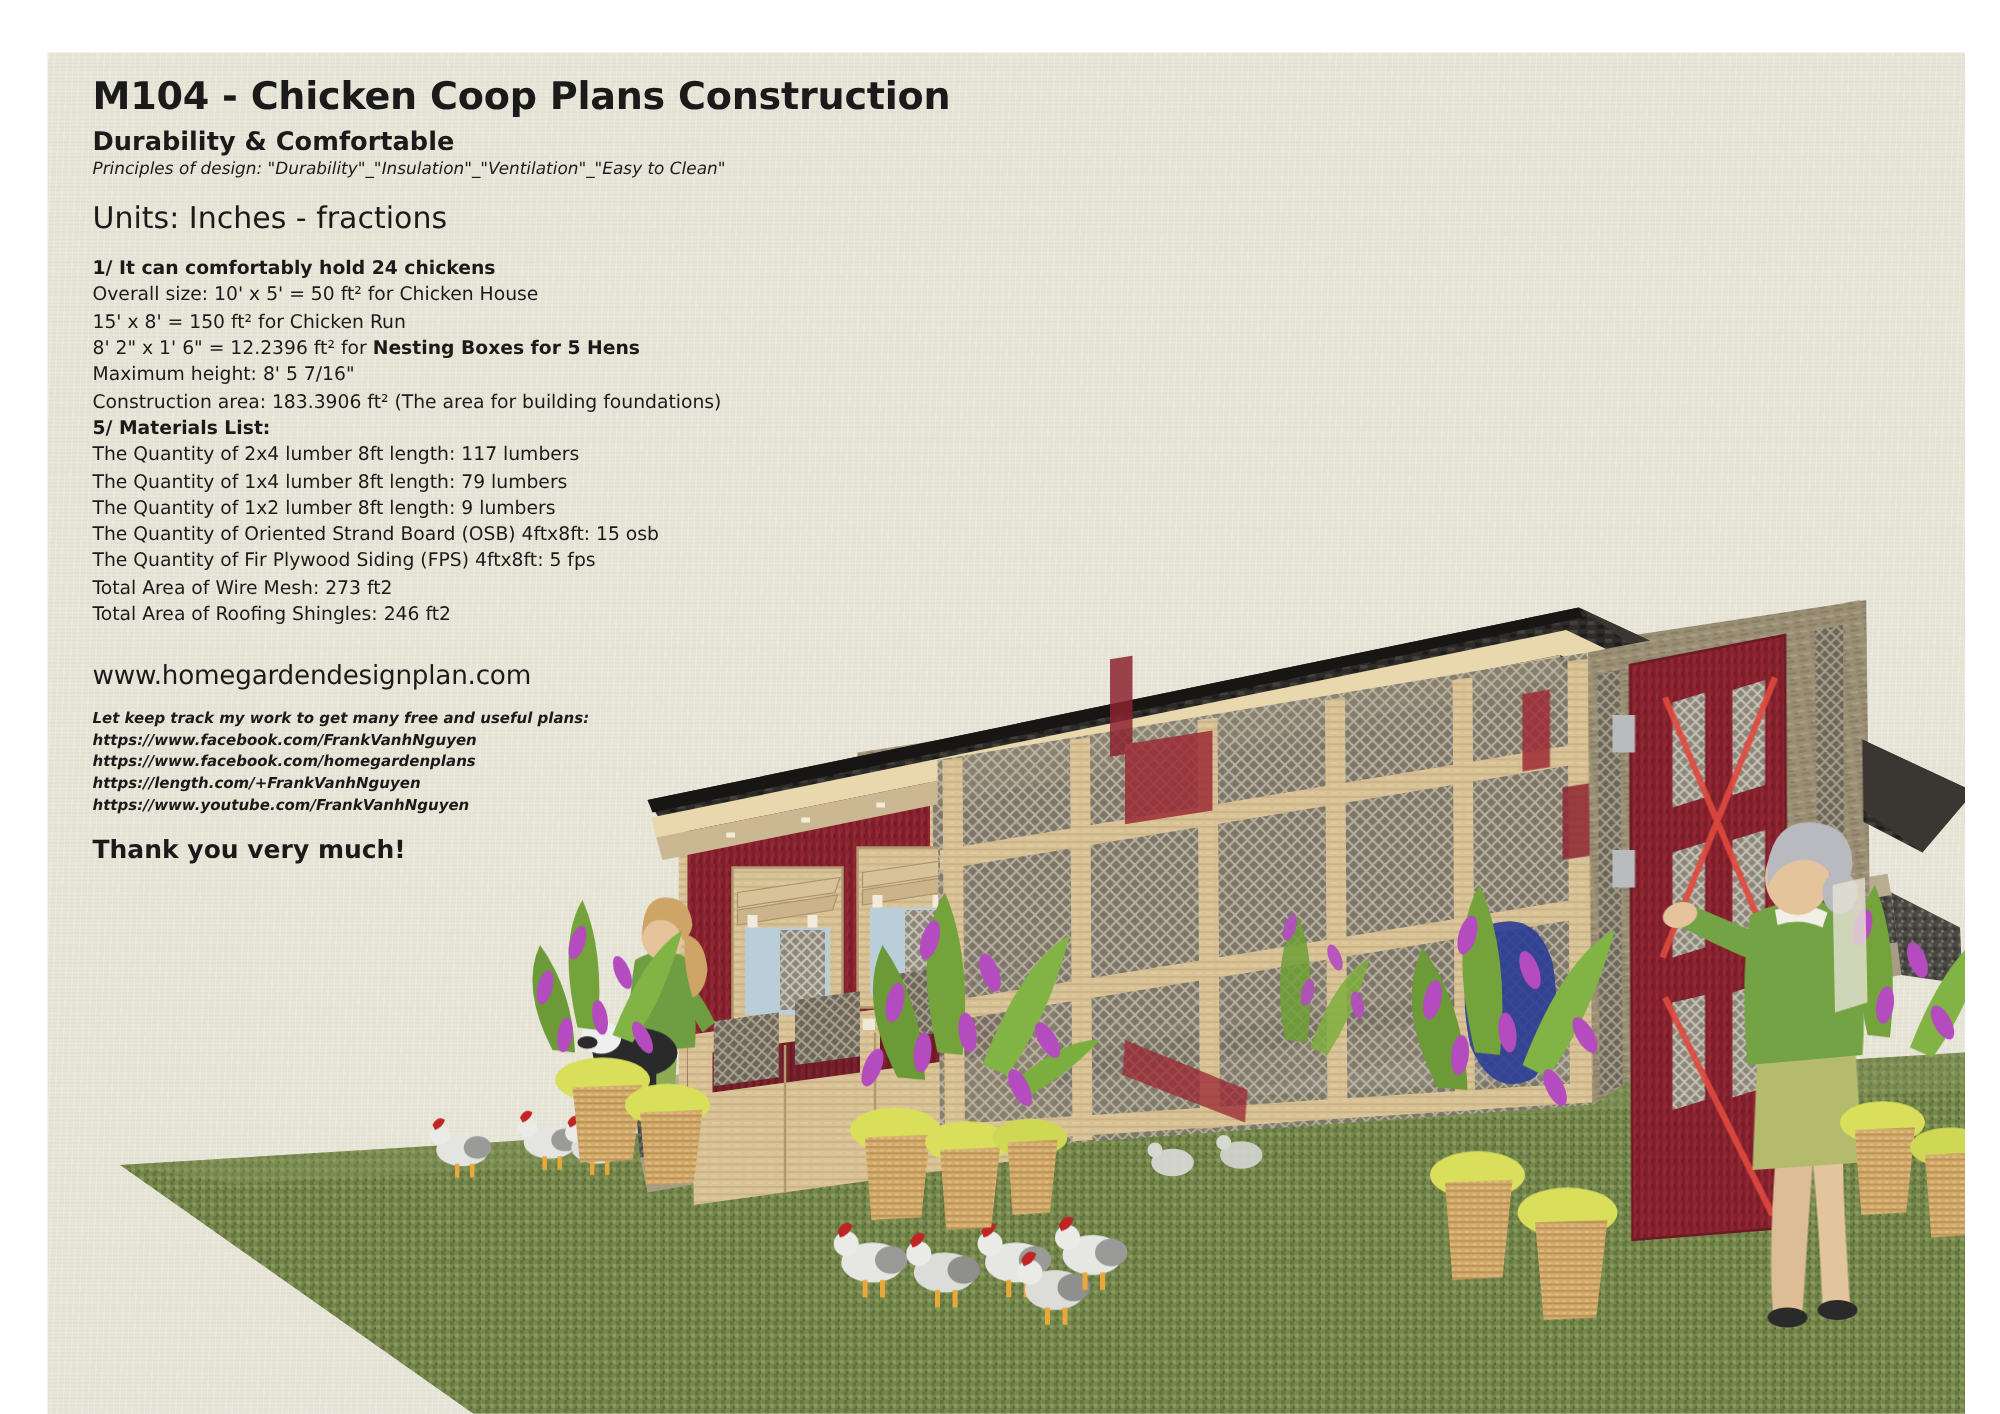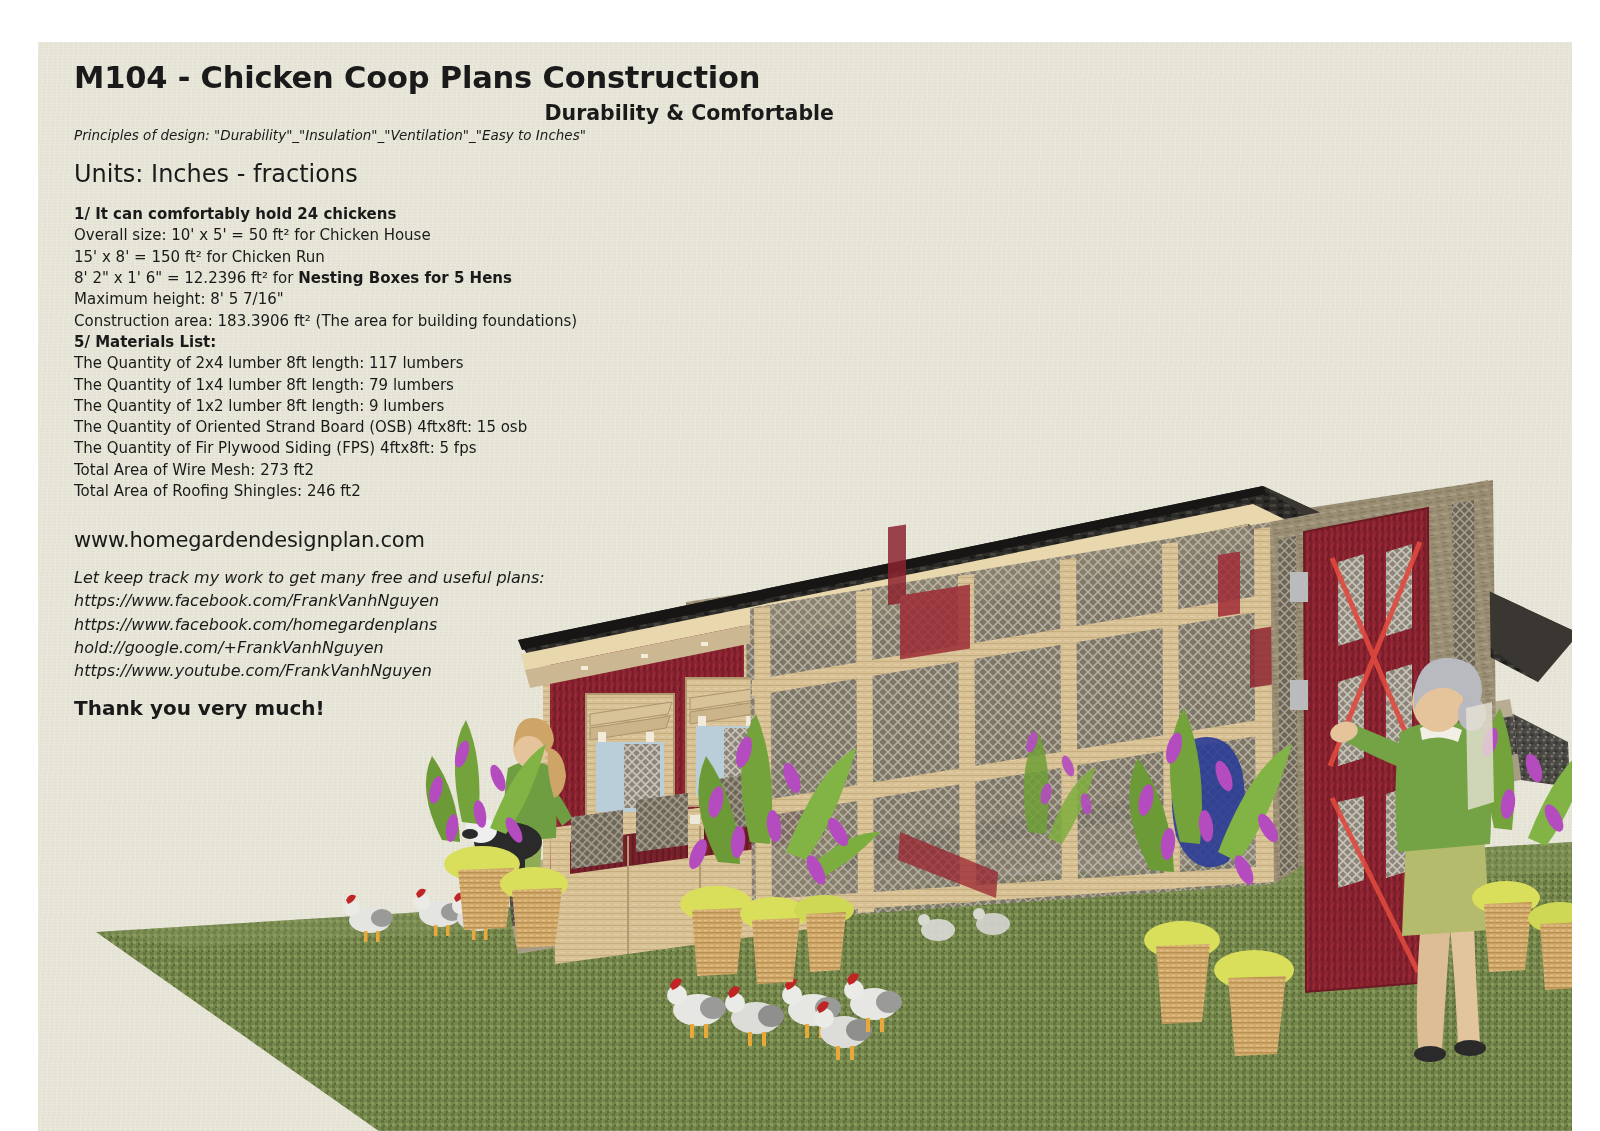--- a/index.html
+++ b/index.html
@@ -18,28 +18,28 @@
   #sheet::after{
     content:"";position:absolute;inset:0;pointer-events:none;
     background:
       repeating-linear-gradient(92deg, rgba(255,255,255,.22) 0 1px, rgba(0,0,0,0) 1px 5px),
       repeating-linear-gradient(0deg, rgba(120,115,95,.045) 0 1px, rgba(0,0,0,0) 1px 3px);
     opacity:.85;
   }
   
   #textcol{position:absolute;left:36px;top:18px;width:760px;z-index:40;color:#1a1a1a;}
   .h1{font-size:30.5px;font-weight:bold;letter-spacing:-.2px;line-height:1.15;margin:0 0 6px 0;}
-  .h2{font-size:20.5px;font-weight:bold;line-height:1.18;margin:0 0 2px 0;text-align:right;}
+  .h2{font-size:20.5px;font-weight:bold;line-height:1.18;margin:0 0 2px 0;}
   .it{font-style:italic;font-size:13.5px;line-height:1.25;margin:0 0 16px 0;}
   .h3{font-size:24px;font-weight:normal;margin:0 0 16px 0;}
   .bold-line{font-size:15px;font-weight:bold;line-height:1.42;margin:0;}
   .line{font-size:15px;line-height:1.42;margin:0;}
   .line b{font-weight:bold;}
   .site{font-size:21px;font-weight:normal;margin:26px 0 14px 0;letter-spacing:-.2px;}
-  .link{font-style:italic;font-size:16px;line-height:1.45;margin:0;}
+  .link{font-style:italic;font-size:12px;line-height:1.45;margin:0;font-weight:bold;}
   .thanks{font-size:20px;font-weight:bold;margin:14px 0 0 0;}
 
   
   #art{position:absolute;left:0;top:0;width:1534px;height:1092px;z-index:10;}
   #art svg{display:block;width:100%;height:100%;}
 </style>
 </head>
 <body>
 
 <div id="sheet" style="background: rgb(231, 229, 215);">
@@ -497,21 +497,21 @@
       <g>
         <polygon points="1428,666 1454,660 1456,760 1430,768" fill="#e6e2d5" opacity=".8"></polygon>
       </g>
     </svg>
   </div>
 
   <div id="textcol">
 
     <h1 class="h1">M104 - Chicken Coop Plans Construction</h1>
     <h2 class="h2">Durability &amp; Comfortable</h2>
-    <p class="it">Principles of design:  "Durability"_"Insulation"_"Ventilation"_"Easy to Inches"</p>
+    <p class="it">Principles of design:  "Durability"_"Insulation"_"Ventilation"_"Easy to Clean"</p>
     <h3 class="h3">Units: Inches - fractions</h3>
 
     <p class="bold-line">1/ It can comfortably hold 24 chickens</p>
     <p class="line">Overall size: 10' x 5' = 50 ft² for Chicken House</p>
     <p class="line">15' x 8' = 150 ft² for Chicken Run</p>
     <p class="line"><span>8' 2" x 1' 6" = 12.2396 ft² for </span><b>Nesting Boxes for 5 Hens</b></p>
     <p class="line">Maximum height: 8' 5 7/16"</p>
     <p class="line">Construction area: 183.3906 ft² (The area for building foundations)</p>
 
     <p class="bold-line">5/ Materials List:</p>
@@ -521,18 +521,18 @@
     <p class="line">The Quantity of Oriented Strand Board (OSB) 4ftx8ft: 15 osb</p>
     <p class="line">The Quantity of Fir Plywood Siding (FPS) 4ftx8ft: 5 fps</p>
     <p class="line">Total Area of Wire Mesh: 273 ft2</p>
     <p class="line">Total Area of Roofing Shingles: 246 ft2</p>
 
     <p class="site">www.homegardendesignplan.com</p>
 
     <p class="link">Let keep track my work to get many free and useful plans:</p>
     <p class="link">https://www.facebook.com/FrankVanhNguyen</p>
     <p class="link">https://www.facebook.com/homegardenplans</p>
-    <p class="link">hold://google.com/+FrankVanhNguyen</p>
+    <p class="link">https://length.com/+FrankVanhNguyen</p>
     <p class="link">https://www.youtube.com/FrankVanhNguyen</p>
 
     <p class="thanks">Thank you very much!</p>
   </div>
 </div>
 
 </body></html>

